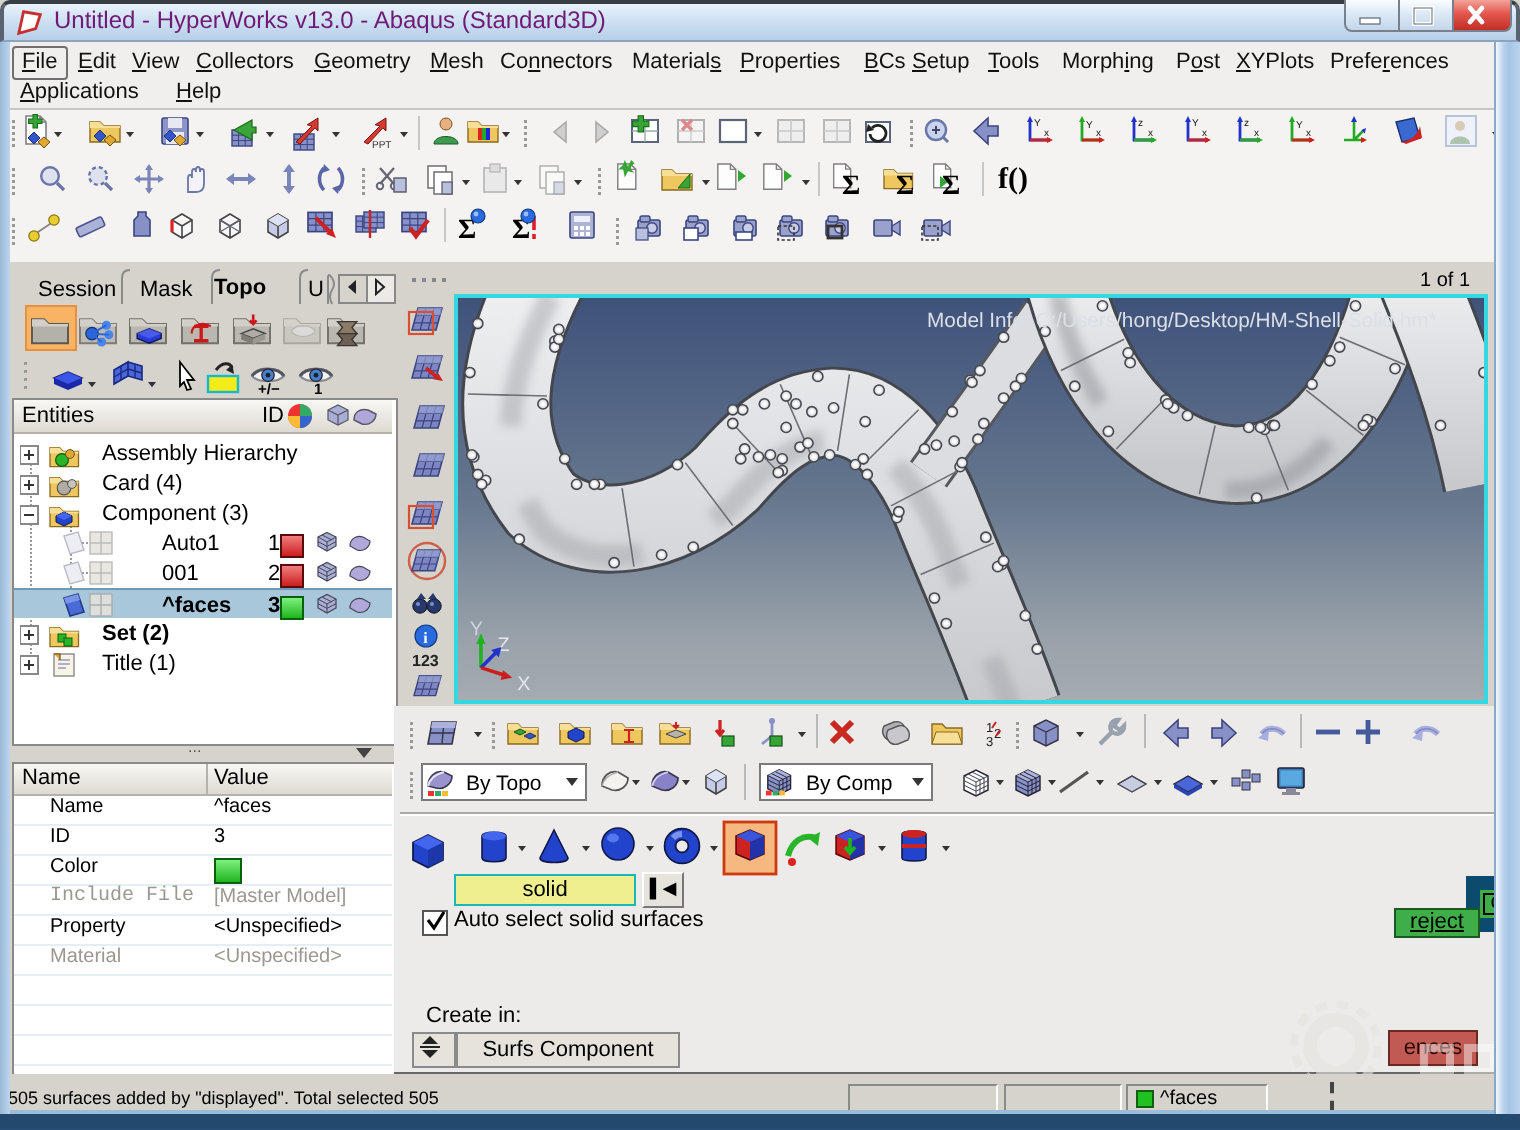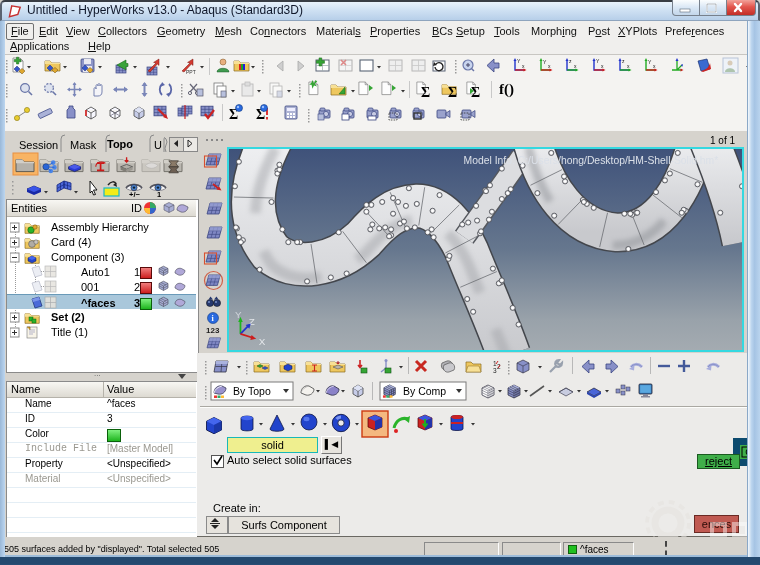--- a/index.html
+++ b/index.html
@@ -4,21 +4,21 @@
 html,body{margin:0;padding:0;}
 body{width:760px;height:565px;overflow:hidden;font-family:"Liberation Sans",sans-serif;background:#d6d3cd;}
 #app{position:absolute;left:0;top:0;width:760px;height:565px;}
 .ab{position:absolute;}
 .txt{position:absolute;white-space:nowrap;}
 
 #titlebar{left:0;top:0;width:760px;height:21px;background:linear-gradient(#e8f2fb,#cfe1f3 45%,#b7cfe9);border-bottom:1px solid #8ea4bd;border-top:2px solid #383d44;border-left:2px solid #5a6370;border-right:2px solid #5a6370;border-radius:5px 5px 0 0;box-sizing:border-box;}
 #lborder{left:0;top:21px;width:5px;height:536px;background:linear-gradient(90deg,#9ab8d8,#bcd6f0);}
 #rborder{left:747px;top:21px;width:13px;height:536px;background:linear-gradient(90deg,#f4f8fc,#bad4ee 30%,#a6c4e4 55%,#bad4ee);border-left:1px solid #8aa8c8;box-sizing:border-box;}
 #bborder{left:0;top:555px;width:760px;height:10px;background:linear-gradient(#24496f 70%,#3c6190);border-top:2px solid #9dbcda;}
-#title-text{left:27px;top:3px;font-size:12px;color:#0f172a;}
+#title-text{left:27px;top:3px;font-size:12px;color:#701a75;}
 .winbtn{top:0px;height:15px;border:1px solid #77808c;border-top:none;}
 #btn-min{left:672px;width:26px;background:linear-gradient(#fbfdfe,#dce9f6 45%,#c3d6ea);border-bottom-left-radius:4px;}
 #btn-max{left:699px;width:26px;background:linear-gradient(#fbfdfe,#dce9f6 45%,#c3d6ea);}
 #btn-close{left:726px;width:28px;background:linear-gradient(#f2a39a,#e3574e 45%,#c22e27);border-bottom-right-radius:4px;}
 
 #menubar{left:0;top:21px;width:760px;height:33px;background:#f0efed;border-bottom:1px solid #c8c6c2;}
 .mi{position:absolute;font-size:11px;color:#111;}
 #filebox{left:6px;top:23px;width:26px;height:15px;border:1px solid #707070;border-radius:2px;}
 
 #toolbars{left:0;top:55px;width:760px;height:76px;background:#f4f3f1;}

